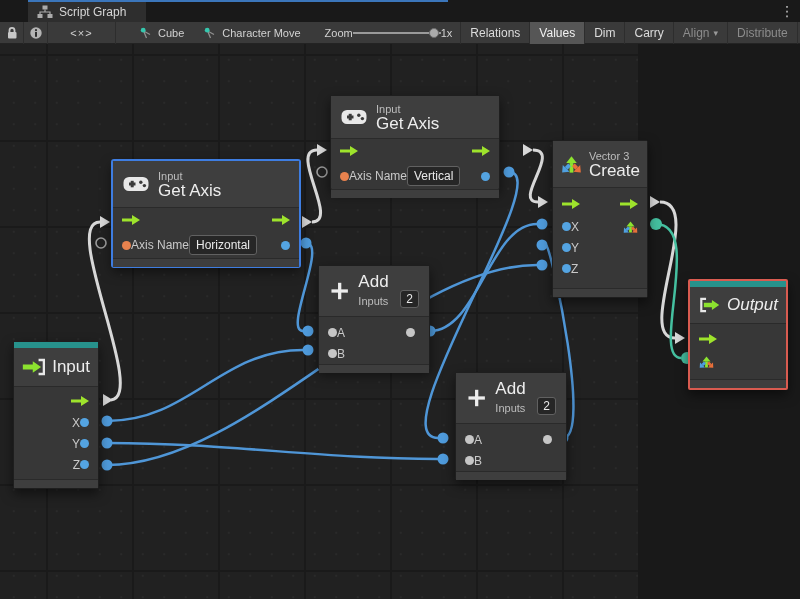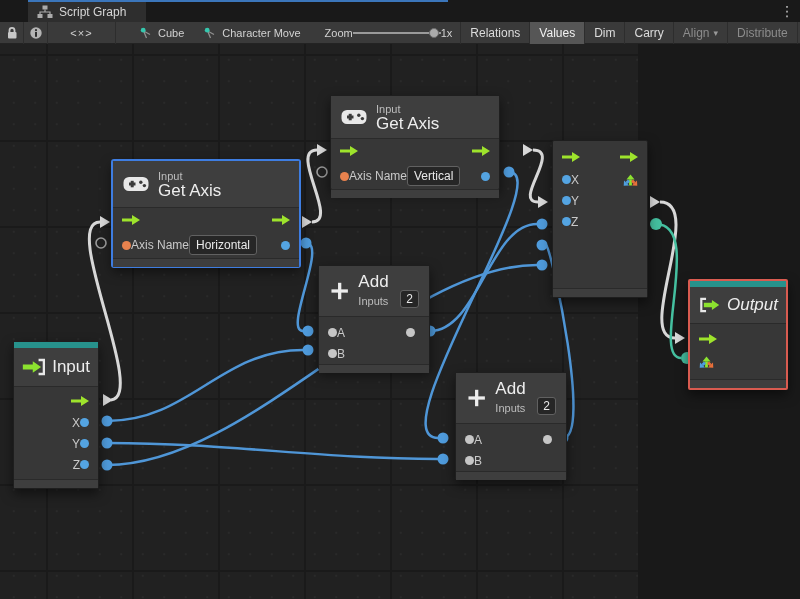--- a/index.html
+++ b/index.html
@@ -258,20 +258,40 @@
           <span>Axis Name</span>
           <span class="vbox">Horizontal</span>
           <span class="spacer"></span>
           <span class="dot blue"></span>
         </div>
         <div class="nftr"></div>
       </div>
     </div>
 
     <div class="node" style="left:552px;top:96px;width:96px;height:158px;">
+      <div class="nhdr" style="height:46px;gap:6px;padding:0 7px;">
+        <svg width="24" height="24" viewBox="0 0 24 24">
+          <g fill="#8CE32F" transform="translate(12,21) rotate(-90)">
+              <rect x="0" y="-2" width="10" height="4"></rect>
+              <polygon points="10,-5.5 10,5.5 17,0"></polygon>
+            </g>
+          <g fill="#4FA0E0" transform="translate(10,13) rotate(135)">
+              <rect x="0" y="-2" width="5" height="4"></rect>
+              <polygon points="5,-5 5,5 11,0"></polygon>
+            </g>
+          <g fill="#E8703A" transform="translate(14,13) rotate(45)">
+              <rect x="0" y="-2" width="5" height="4"></rect>
+              <polygon points="5,-5 5,5 11,0"></polygon>
+            </g>
+        </svg>
+        <div class="hdrcol">
+          <span class="ncat">Vector 3</span>
+          <span class="ntitle">Create</span>
+        </div>
+      </div>
       <div class="nbody" style="padding-top:4px;">
         <div class="prow" style="height:24px;">
           <svg width="18" height="10" viewBox="0 0 18 10">
               <polygon points="0,3.5 10,3.5 10,0 18,5 10,10 10,6.5 0,6.5" fill="#9EE32C"></polygon>
             </svg>
           <span class="spacer"></span>
           <svg width="18" height="10" viewBox="0 0 18 10">
               <polygon points="0,3.5 10,3.5 10,0 18,5 10,10 10,6.5 0,6.5" fill="#9EE32C"></polygon>
             </svg>
         </div>

